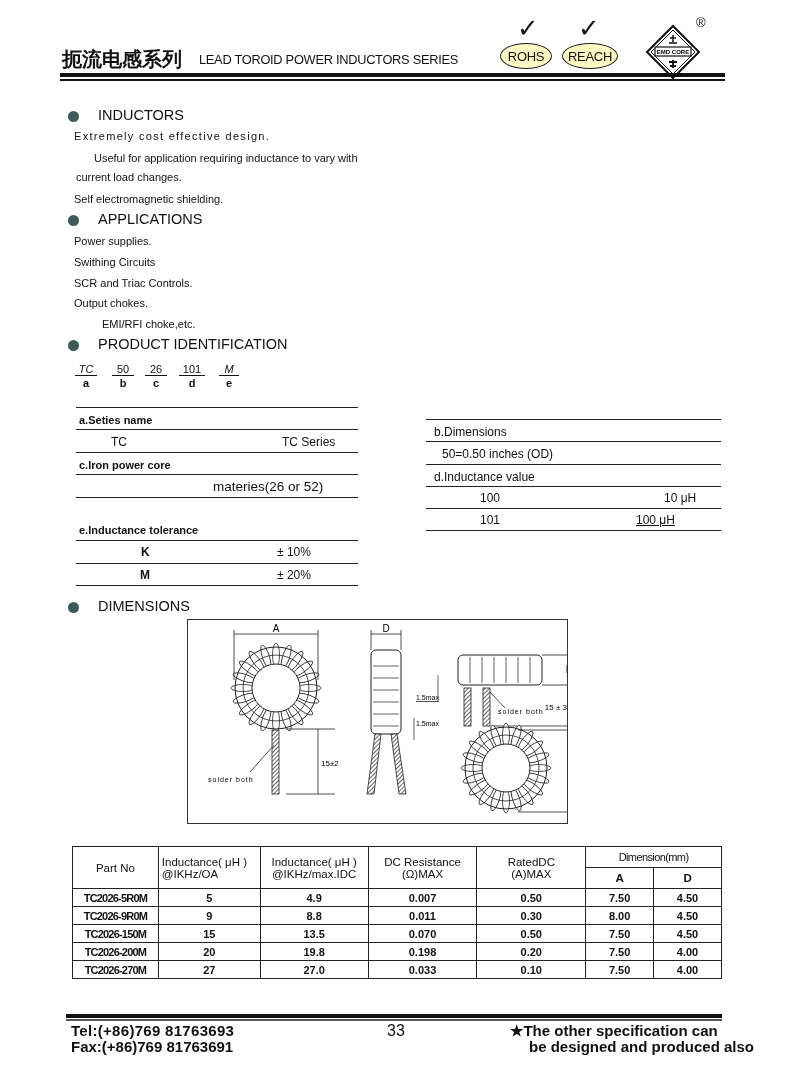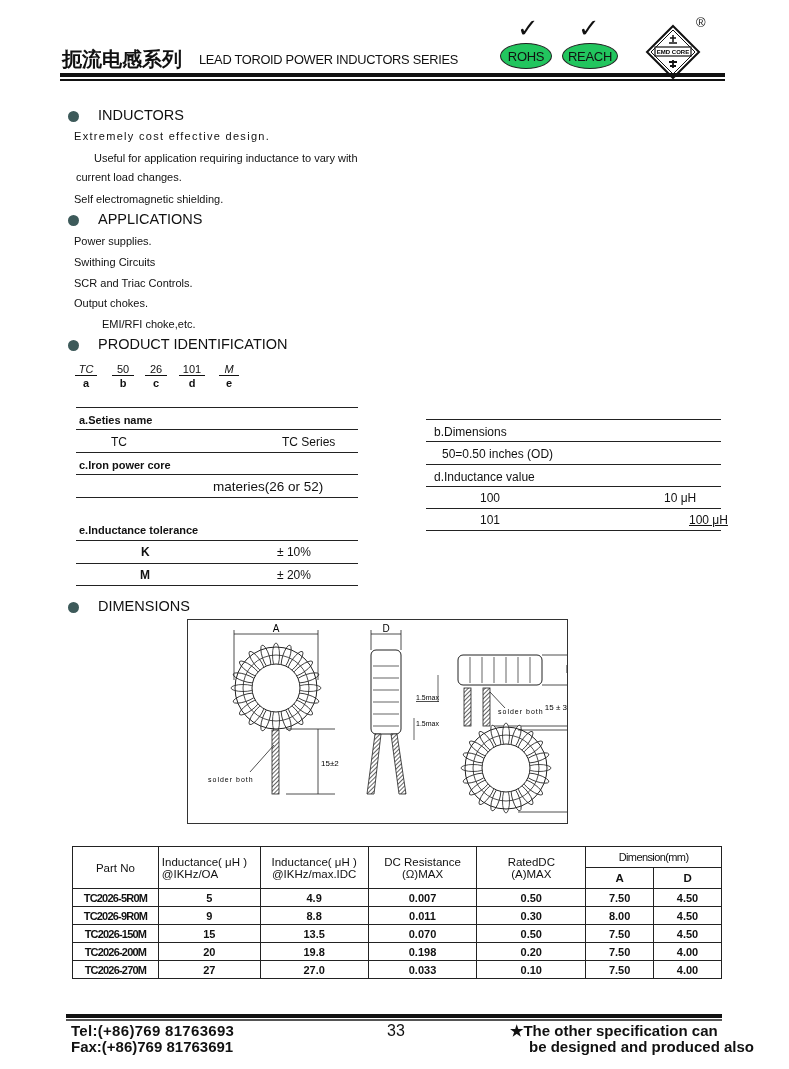--- a/index.html
+++ b/index.html
@@ -4,21 +4,21 @@
 <style>
   html, body { margin:0; padding:0; background:#fff; }
   body { width:789px; height:1069px; position:relative; overflow:hidden;
          font-family:"Liberation Sans", sans-serif; color:#111; }
   .abs { position:absolute; }
 
   
   .hdr-cn { left:62px; top:46px; font-size:20px; font-weight:bold; letter-spacing:0px; font-family:"DejaVu Sans", sans-serif; }
   .hdr-en { left:199px; top:52px; font-size:13.5px; letter-spacing:-0.3px; transform:scaleX(0.95); transform-origin:left; }
   .badge { top:43px; height:24px; border:1.5px solid #222; border-radius:50%; font-size:13px;
-           display:flex; align-items:center; justify-content:center; background:#22c55e; letter-spacing:-0.3px; }
+           display:flex; align-items:center; justify-content:center; background:#fef9c3; letter-spacing:-0.3px; }
   .check { font-size:26px; font-weight:bold; top:13px; font-family:"DejaVu Sans", sans-serif; }
   .rule-top1 { left:60px; top:73px; width:665px; height:4px; background:#111; }
   .rule-top2 { left:60px; top:79px; width:665px; height:1.5px; background:#111; }
 
   
   .sec { font-size:14.5px; left:98px; }
   .bullet { width:11px; height:11px; border-radius:50%; background:#3d5a5a; left:68px; }
   .txt { font-size:11px; font-weight:normal; left:74px; }
   .spaced { letter-spacing:1.3px; }
 
@@ -133,21 +133,21 @@
 <div class="abs mid" style="left:434px;top:425px;">b.Dimensions</div>
 <div class="abs hline" style="left:426px;top:441px;width:295px;"></div>
 <div class="abs mid" style="left:442px;top:447px;">50=0.50  inches  (OD)</div>
 <div class="abs hline" style="left:426px;top:464px;width:295px;"></div>
 <div class="abs mid" style="left:434px;top:470px;">d.Inductance value</div>
 <div class="abs hline" style="left:426px;top:486px;width:295px;"></div>
 <div class="abs mid" style="left:480px;top:491px;">100</div>
 <div class="abs mid" style="left:664px;top:491px;">10 μH</div>
 <div class="abs hline" style="left:426px;top:508px;width:295px;"></div>
 <div class="abs mid" style="left:480px;top:513px;">101</div>
-<div class="abs mid" style="left:689px;top:513px;text-decoration:underline;">100 μH</div>
+<div class="abs mid" style="left:636px;top:513px;text-decoration:underline;">100 μH</div>
 <div class="abs hline" style="left:426px;top:530px;width:295px;"></div>
 
 <div class="abs bullet" style="top:602px;"></div>
 <div class="abs sec" style="top:598px;">DIMENSIONS</div>
 
 <div class="abs fig">
   <svg width="379" height="203" viewBox="0 0 379 203" font-family="Liberation Sans, sans-serif">
     <defs>
       <pattern id="hatch" width="3" height="3" patternUnits="userSpaceOnUse" patternTransform="rotate(45)">
         <rect width="3" height="3" fill="#fff"></rect>

